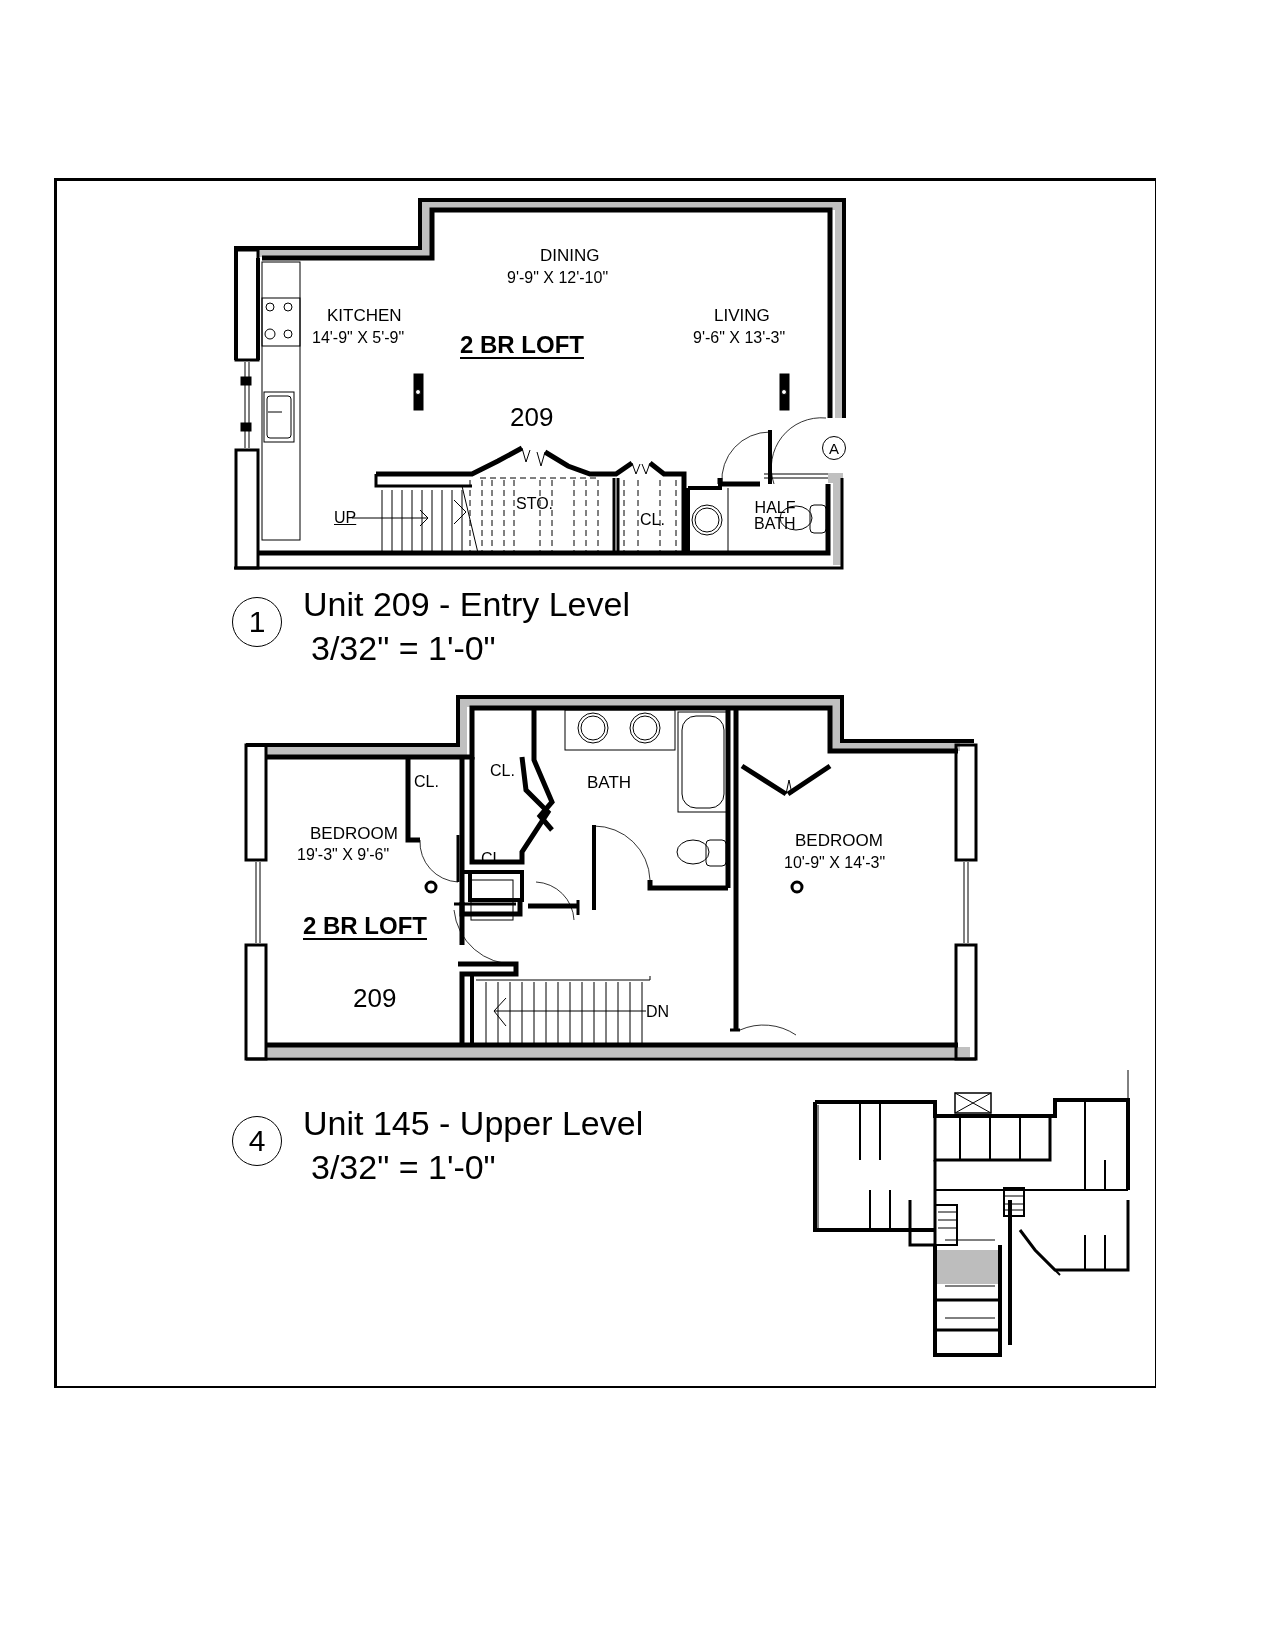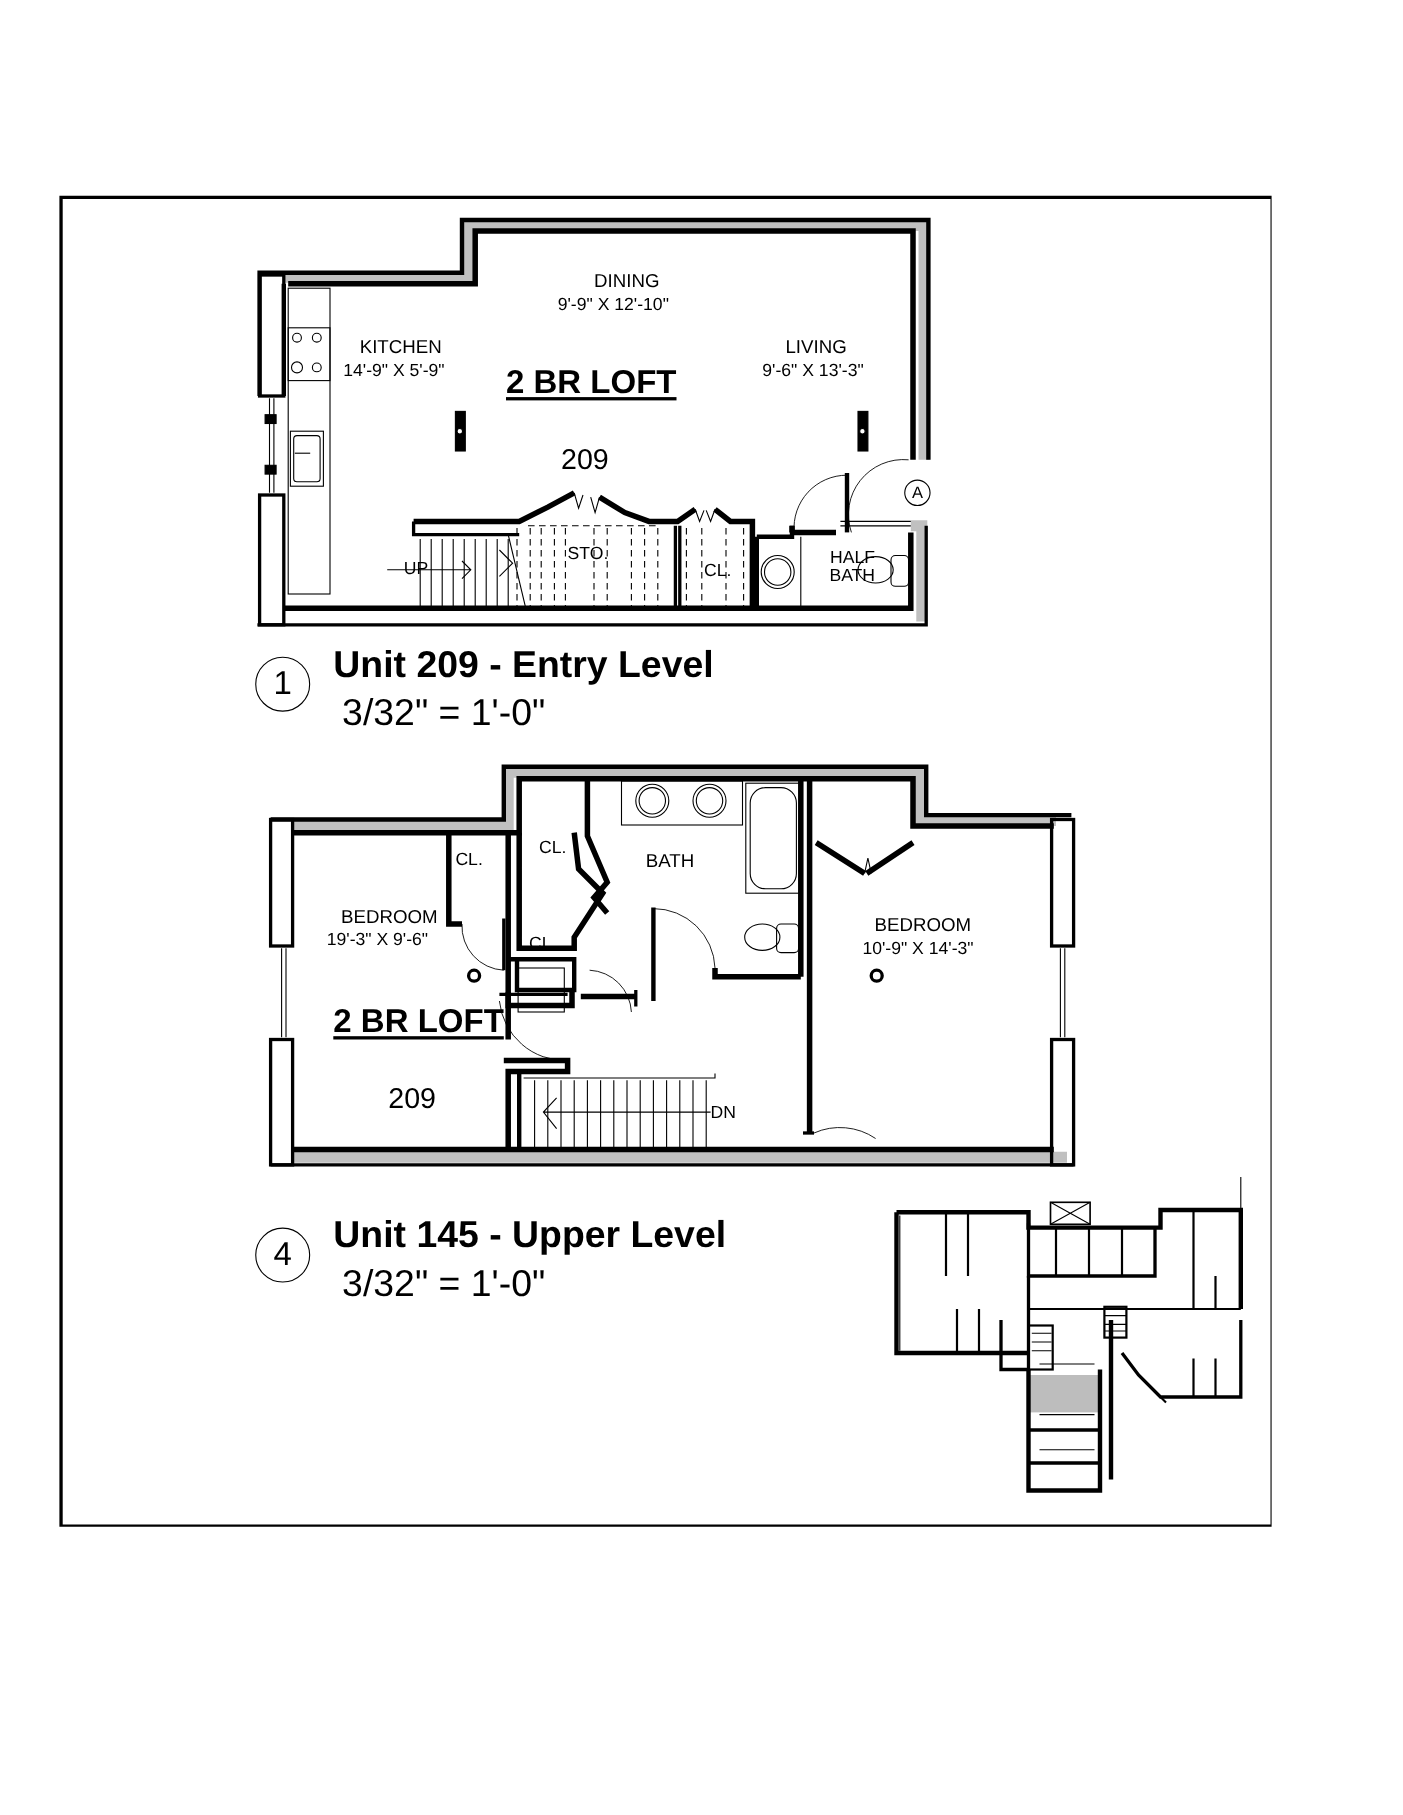--- a/index.html
+++ b/index.html
@@ -2,24 +2,24 @@
 <html><head>
 <meta charset="utf-8">
 <style>
   html, body { margin:0; padding:0; background:#ffffff; }
   body { width:1275px; height:1650px; position:relative; overflow:hidden; font-family:"Liberation Sans", sans-serif; color:#000; }
   .frame { position:absolute; left:54px; top:178px; width:1102px; height:1210px; border-left:3px solid #000; border-top:3px solid #000; border-bottom:2px solid #000; border-right:1px solid #000; box-sizing:border-box; }
   svg.plan { position:absolute; left:0; top:0; }
   .lbl { position:absolute; white-space:nowrap; line-height:1; text-align:center; }
   .room { font-size:17px; }
   .dim { font-size:16px; }
-  .unit-title { font-size:30px; font-weight:bold; text-decoration:underline; text-underline-offset:4px; }
+  .unit-title { font-size:24px; font-weight:bold; text-decoration:underline; text-underline-offset:4px; }
   .unit-num { font-size:26px;margin-top:36px; }
   .small { font-size:16px; }
-  .caption-title { position:absolute; font-size:34px; white-space:nowrap; line-height:1;font-weight:bold; }
+  .caption-title { position:absolute; font-size:34px; white-space:nowrap; line-height:1; }
   .caption-scale { position:absolute; font-size:34px; white-space:nowrap; line-height:1; }
   .bubble { position:absolute; width:50px; height:50px; border:1.5px solid #000; border-radius:50%; box-sizing:border-box; display:flex; align-items:center; justify-content:center; font-size:30px; }
   .tagA { position:absolute; width:24px; height:24px; border:1.5px solid #000; border-radius:50%; box-sizing:border-box; display:flex; align-items:center; justify-content:center; font-size:15px; background:#fff; }
 </style>
 </head>
 <body>
 
 <div class="frame"></div>
 
 <svg class="plan" width="1275" height="1650" viewBox="0 0 1275 1650">
@@ -185,21 +185,21 @@
 
 <div>
   <div class="lbl room" style="left:540px;top:247px;">DINING</div>
   <div class="lbl dim" style="left:507px;top:270px;">9'-9" X  12'-10"</div>
   <div class="lbl room" style="left:327px;top:307px;">KITCHEN</div>
   <div class="lbl dim" style="left:312px;top:330px;">14'-9" X 5'-9"</div>
   <div class="lbl room" style="left:714px;top:307px;text-align:center;">LIVING</div>
   <div class="lbl dim" style="left:693px;top:330px;">9'-6" X 13'-3"</div>
   <div class="lbl unit-title" style="left:460px;top:333px;">2 BR LOFT</div>
   <div class="lbl unit-num" style="left:510px;top:368px;">209</div>
-  <div class="lbl small" style="left:367px;top:510px;">UP</div>
+  <div class="lbl small" style="left:334px;top:510px;text-decoration:underline;">UP</div>
   <div class="lbl small" style="left:516px;top:496px;">STO.</div>
   <div class="lbl small" style="left:640px;top:512px;">CL.</div>
   <div class="lbl small" style="left:754px;top:500px;text-align:right;">
     <span>HALF</span><br>
     <span>BATH</span>
   </div>
   <div class="tagA" style="left:822px;top:436px;">A</div>
 
   <div class="bubble" style="left:232px;top:597px;">
       <span>1</span>

